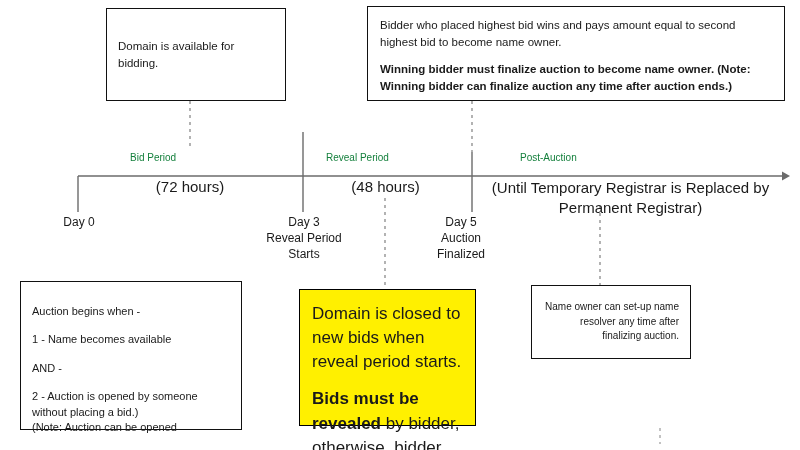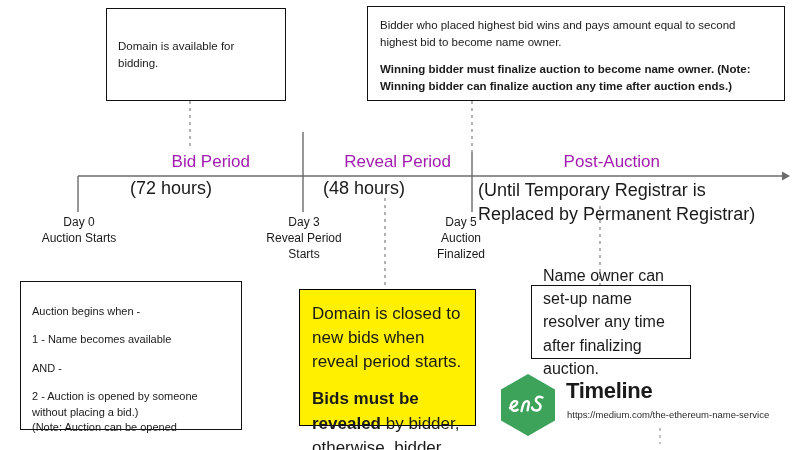--- a/index.html
+++ b/index.html
@@ -75,40 +75,41 @@
     padding: 12px 12px;
     font-size: 17px;
     line-height: 1.42;
   }
   #box-reveal-rules p + p { margin-top: 13px; }
 
   
   #box-resolver {
     left: 531px; top: 285px;
     width: 160px; height: 74px;
-    font-size: 16px;
+    font-size: 10px;
     line-height: 1.45;
     display: flex;
     align-items: center;
     padding: 20px 11px;
+    text-align: right;
   }
 
   
   .axis-label {
     position: absolute;
-    font-size: 17px;
-    color: #a21caf;
-    text-align: right;
+    font-size: 10px;
+    color: #15803d;
+    text-align: left;
     white-space: nowrap;
   }
   .axis-sub {
     position: absolute;
-    font-size: 18px;
-    color: #1a1a1a;
-    text-align: left;
+    font-size: 15px;
+    color: #1a1a1a;
+    text-align: center;
   }
   #lbl-bid-period   { left: 130px; top: 152px; width: 120px; }
   #sub-bid-period   { left: 130px; top: 178px; width: 120px; }
   #lbl-reveal-period{ left: 326px; top: 152px; width: 125px; }
   #sub-reveal-period{ left: 323px; top: 178px; width: 125px; }
   #lbl-post-auction { left: 520px; top: 152px; width: 140px; }
   #sub-post-auction { left: 478px; top: 178px; width: 305px; line-height: 1.35; }
 
   
   .tick-label {
@@ -191,21 +192,20 @@
   <div class="axis-sub" id="sub-bid-period">(72 hours)</div>
 
   <div class="axis-label" id="lbl-reveal-period">Reveal Period</div>
   <div class="axis-sub" id="sub-reveal-period">(48 hours)</div>
 
   <div class="axis-label" id="lbl-post-auction">Post-Auction</div>
   <div class="axis-sub" id="sub-post-auction">(Until Temporary Registrar is Replaced by Permanent Registrar)</div>
 
   <div class="tick-label" id="tick-day0">
     <div>Day 0</div>
-    <div>Auction Starts</div>
   </div>
 
   <div class="tick-label" id="tick-day3">
     <div>Day 3</div>
     <div>Reveal Period</div>
     <div>Starts</div>
   </div>
 
   <div class="tick-label" id="tick-day5">
     <div>Day 5</div>
@@ -224,27 +224,14 @@
 
   <div class="box" id="box-reveal-rules">
     <p>Domain is closed to new bids when reveal period starts.</p>
     <p><span class="b">Bids must be revealed</span><span> by bidder, otherwise, bidder loses </span><span class="b">44.2%</span><span> of Ether bid.</span></p>
   </div>
 
   <div class="box" id="box-resolver">
     <p>Name owner can set-up name resolver any time after finalizing auction.</p>
   </div>
 
-  <div id="ens-logo-block">
-    <svg id="ens-hexagon" viewBox="0 0 62 64" xmlns="http://www.w3.org/2000/svg">
-      <polygon points="31,1 58,16.5 58,47.5 31,63 4,47.5 4,16.5" fill="#3DA35A"></polygon>
-
-      <g fill="none" stroke="#ffffff" stroke-width="2.4" stroke-linecap="round" stroke-linejoin="round">
-        <path d="M13 35 q5.5 -1.5 7 -4.5 q0.8 -2.2 -1.4 -2.4 q-3.4 -0.2 -4.6 3.8 q-1.1 3.9 2 5.4 q2.3 1.1 4.6 -0.6"></path>
-        <path d="M24.5 38 q1.2 -5.4 2.2 -7.6 q1.6 -2.6 3.8 -2.2 q1.9 0.4 1.2 3.4 q-0.7 3.1 -1.1 5.6"></path>
-        <path d="M45.5 24.5 q-4.6 -1.8 -6.3 1.1 q-1.2 2.4 1.9 4.3 q3.2 2 2.2 4.9 q-1.1 3.1 -5 2.6 q-2.6 -0.4 -3.3 -2.8"></path>
-      </g>
-    </svg>
-    <div id="ens-title">Timeline</div>
-    <div id="ens-url">https://medium.com/the-ethereum-name-service</div>
-  </div>
 
 </div>
 
 </body></html>

